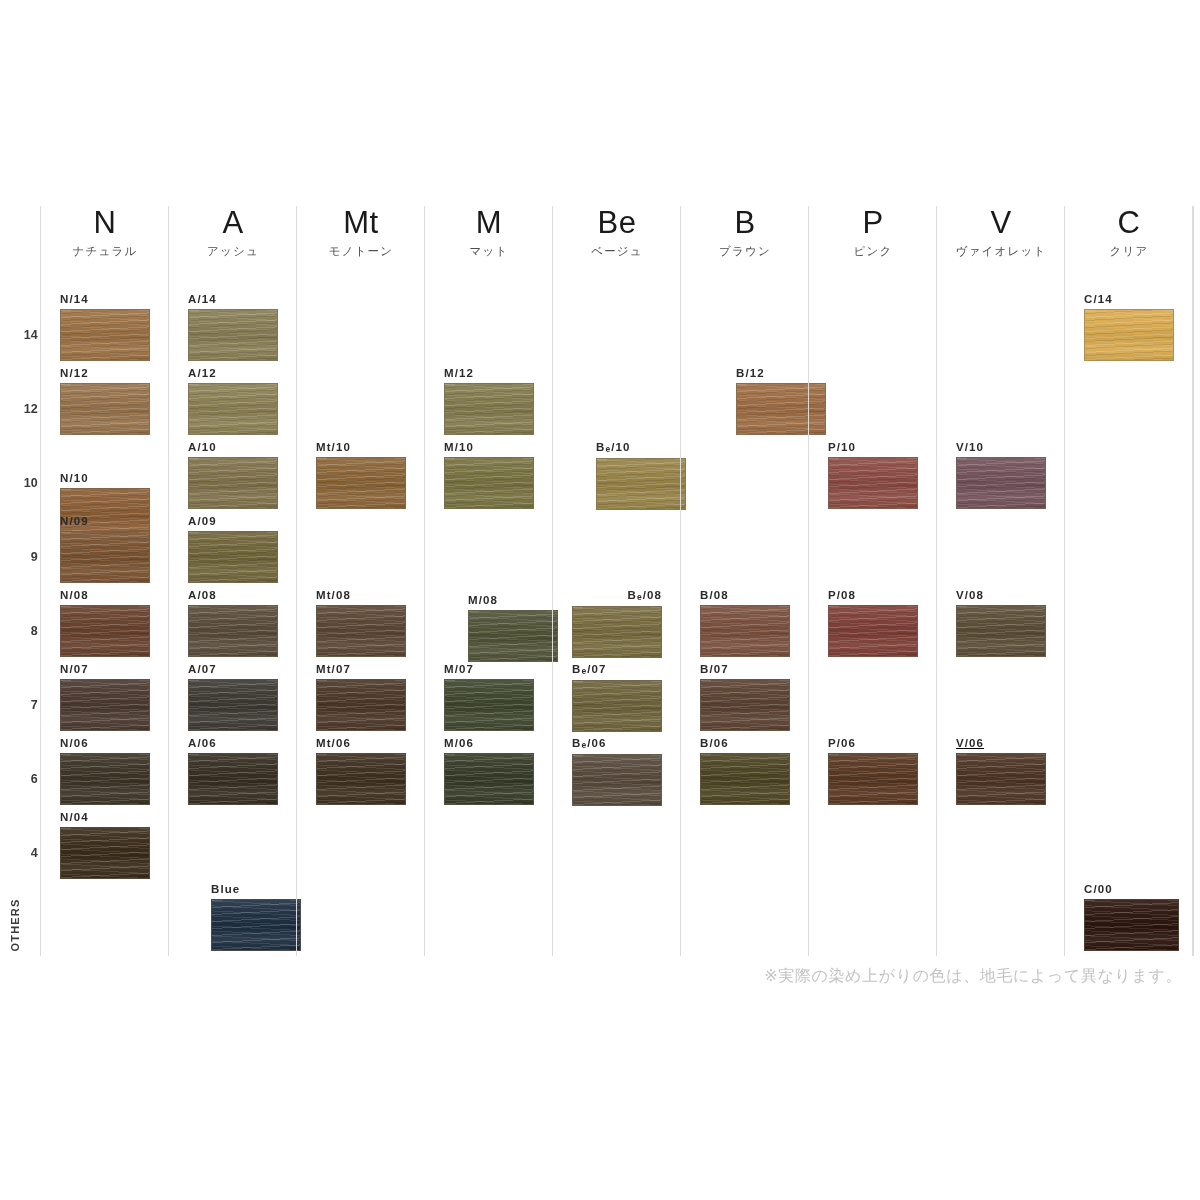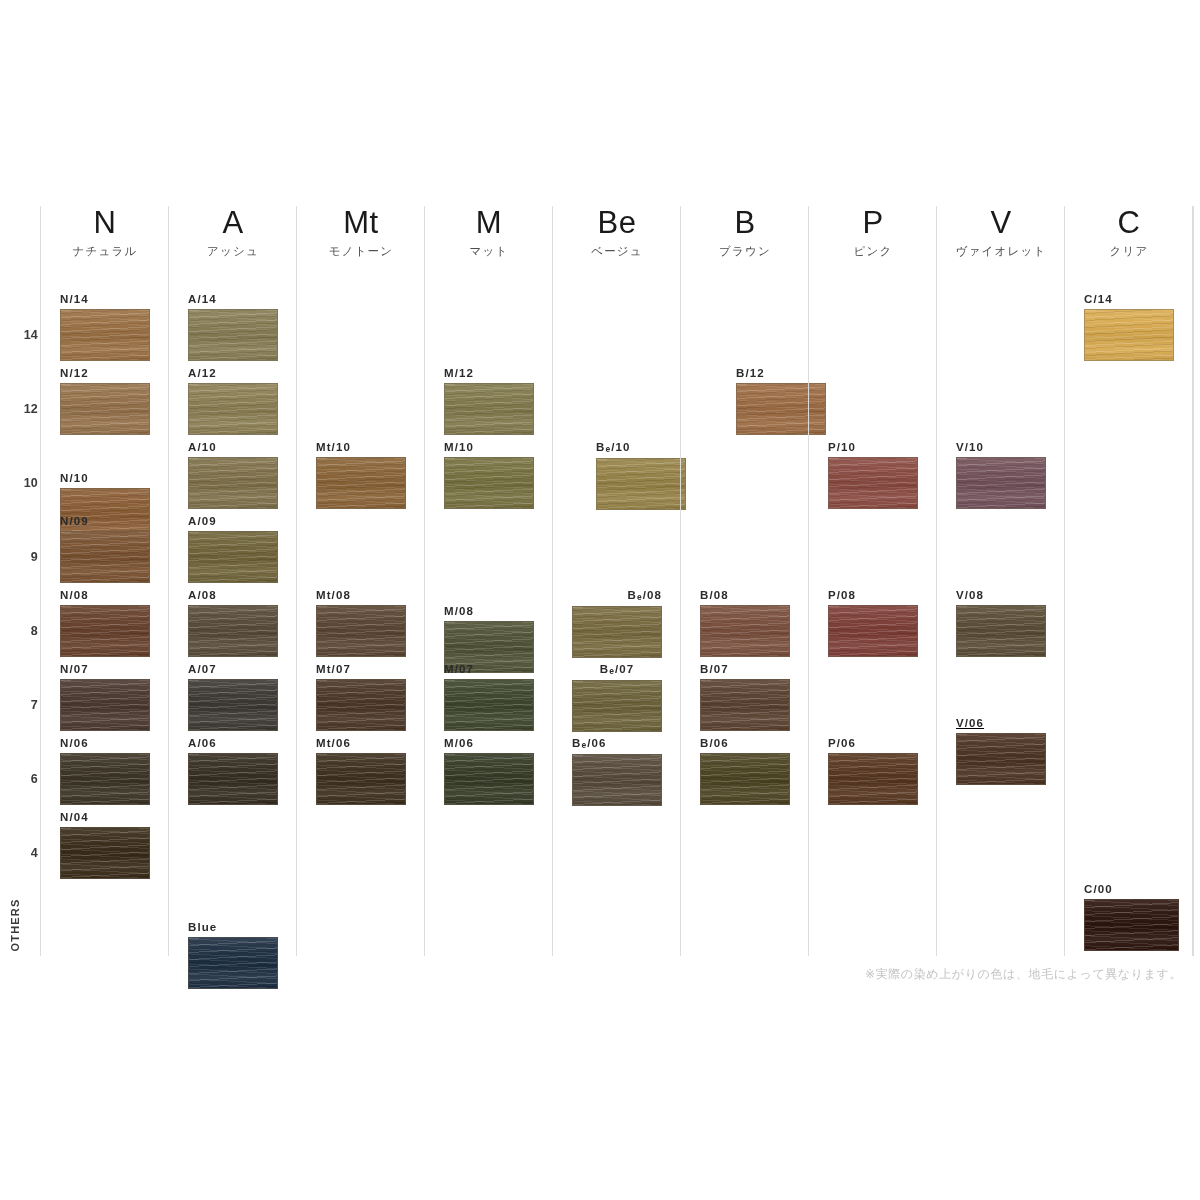--- a/index.html
+++ b/index.html
@@ -148,21 +148,21 @@
   }
 
   
   .swatch-cell.wide .swatch { width: 95px; }
 
   
   .footnote {
     position: absolute;
     right: 18px;
     top: 966px;
-    font-size: 12px;
+    font-size: 16px;
     color: #c3c3c3;
     letter-spacing: 0.6px;
     font-family: "DejaVu Sans", sans-serif;
     white-space: nowrap;
   }
 </style>
 </head>
 <body>
 
 <div id="chart-root">
@@ -289,21 +289,21 @@
             <div class="sheen"></div>
           </div>
         </div>
         <div class="swatch-cell" style="top: 531px;">
           <div class="swatch-label">A/06</div>
           <div class="swatch" title="A/06" style="background: rgb(53, 45, 32);">
             <div class="strands"></div>
             <div class="sheen"></div>
           </div>
         </div>
-        <div class="swatch-cell" style="top: 715px;">
+        <div class="swatch-cell" style="top: 677px; margin-left: 23px;">
           <div class="swatch-label">Blue</div>
           <div class="swatch" title="Blue" style="background: rgb(29, 46, 66);">
             <div class="strands"></div>
             <div class="sheen"></div>
           </div>
         </div>
       </div>
       <div class="column" style="left: 296px;">
         <div class="col-head">
           <div class="col-code">Mt</div>
@@ -350,21 +350,21 @@
             <div class="sheen"></div>
           </div>
         </div>
         <div class="swatch-cell" style="top: 235px;">
           <div class="swatch-label">M/10</div>
           <div class="swatch" title="M/10" style="background: rgb(118, 112, 63);">
             <div class="strands"></div>
             <div class="sheen"></div>
           </div>
         </div>
-        <div class="swatch-cell" style="top: 399px;">
+        <div class="swatch-cell" style="top: 388px; margin-left: 24px;">
           <div class="swatch-label">M/08</div>
           <div class="swatch" title="M/08" style="background: rgb(79, 82, 53);">
             <div class="strands"></div>
             <div class="sheen"></div>
           </div>
         </div>
         <div class="swatch-cell" style="top: 457px;">
           <div class="swatch-label">M/07</div>
           <div class="swatch" title="M/07" style="background: rgb(61, 69, 44);">
             <div class="strands"></div>
@@ -391,21 +391,21 @@
             <div class="sheen"></div>
           </div>
         </div>
         <div class="swatch-cell" style="top: 383px; text-align: right;">
           <div class="swatch-label">B<span class="sub">e</span>/08</div>
           <div class="swatch" title="Be/08" style="background: rgb(119, 106, 62);">
             <div class="strands"></div>
             <div class="sheen"></div>
           </div>
         </div>
-        <div class="swatch-cell" style="top: 457px; text-align: center;">
+        <div class="swatch-cell" style="top: 457px;">
           <div class="swatch-label">B<span class="sub">e</span>/07</div>
           <div class="swatch" title="Be/07" style="background: rgb(108, 98, 57);">
             <div class="strands"></div>
             <div class="sheen"></div>
           </div>
         </div>
         <div class="swatch-cell" style="top: 531px;">
           <div class="swatch-label">B<span class="sub">e</span>/06</div>
           <div class="swatch" title="Be/06" style="background: rgb(86, 73, 58);">
             <div class="strands"></div>
@@ -486,21 +486,21 @@
             <div class="sheen"></div>
           </div>
         </div>
         <div class="swatch-cell" style="top: 383px;">
           <div class="swatch-label">V/08</div>
           <div class="swatch" title="V/08" style="background: rgb(90, 76, 54);">
             <div class="strands"></div>
             <div class="sheen"></div>
           </div>
         </div>
-        <div class="swatch-cell" style="top: 511px; text-decoration: underline;">
+        <div class="swatch-cell" style="top: 531px; text-decoration: underline;">
           <div class="swatch-label">V/06</div>
           <div class="swatch" title="V/06" style="background: rgb(76, 51, 34);">
             <div class="strands"></div>
             <div class="sheen"></div>
           </div>
         </div>
       </div>
       <div class="column last-edge" style="left: 1064px;">
         <div class="col-head">
           <div class="col-code">C</div>

